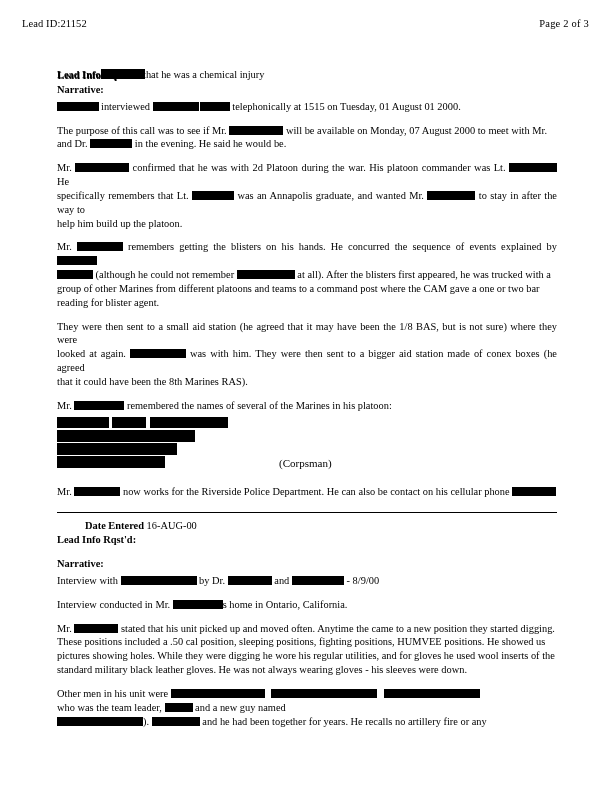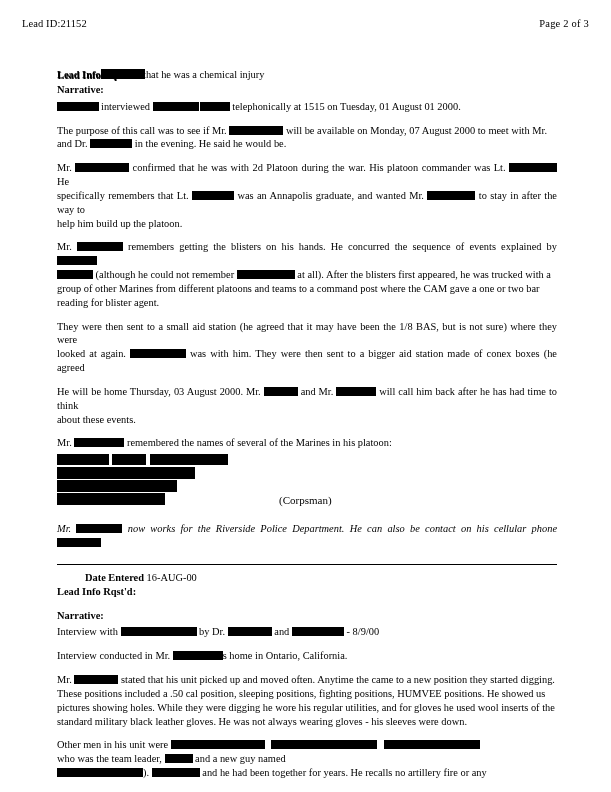--- a/index.html
+++ b/index.html
@@ -189,49 +189,42 @@
       <span>at all).  After the blisters first appeared, he was trucked with a</span><br>
       <span>group of other Marines from different platoons and teams to a command post where the CAM gave a one or two bar</span><br>
       <span>reading for blister agent.</span>
     </p>
 
     <p>
       <span>They were then sent to a small aid station (he agreed that it may have been the 1/8 BAS, but is not sure) where they were</span><br>
       <span>looked at again.</span>
       <span class="redact" style="width:56px;"></span>
       <span>was with him.  They were then sent to a bigger aid station made of conex boxes (he agreed</span><br>
-    </p>
-
-    <p>
-      <span>He will be home Thursday, 03 August 2000.  Mr.</span>
-      <span class="redact" style="width:34px;"></span>
-      <span>and Mr.</span>
-      <span class="redact" style="width:40px;"></span>
-      <span>will call him back after he has had time to think</span><br>
-      <span>about these events.</span>
-    </p>
+      <span>that it could have been the 8th Marines RAS).</span>
+    </p>
+
 
     <p class="tight">
       <span>Mr.</span>
       <span class="redact" style="width:50px;"></span>
       <span>remembered the names of several of the Marines in his platoon:</span>
     </p>
 
     <div class="names-block">
       <div class="r" style="left:0px;   top:0px;  width:52px; height:11px;"></div>
       <div class="r" style="left:55px;  top:0px;  width:34px; height:11px;"></div>
       <div class="r" style="left:93px;  top:0px;  width:78px; height:11px;"></div>
       <div class="r" style="left:0px;   top:13px; width:132px; height:12px;"></div>
       <div class="r" style="left:0px;   top:26px; width:120px; height:12px;"></div>
       <div class="r" style="left:0px;   top:39px; width:108px; height:12px;"></div>
       <div class="r" style="left:28px;  top:13px; width:110px; height:12px;"></div>
       <span class="corpsman" style="position:absolute;left:112px;top:39px;font-size:11px;">(Corpsman)</span>
     </div>
 
-    <p style="margin-top:12px;font-style:italic;">
+    <p style="margin-top:12px;">
       <span>Mr.</span>
       <span class="redact" style="width:46px;"></span>
       <span>now works for the Riverside Police Department.  He can also be contact on his cellular phone</span>
       <span class="redact" style="width:44px;"></span>
     </p>
 
     <hr class="divider">
 
     <div class="meta-line">
       <span class="lbl">Date Entered</span>

